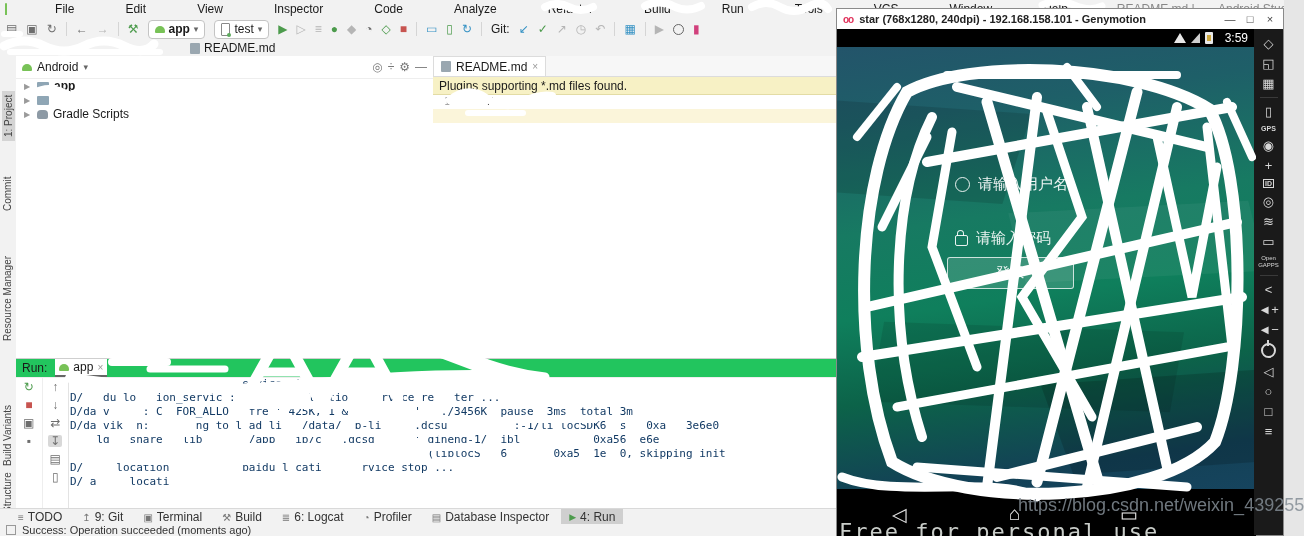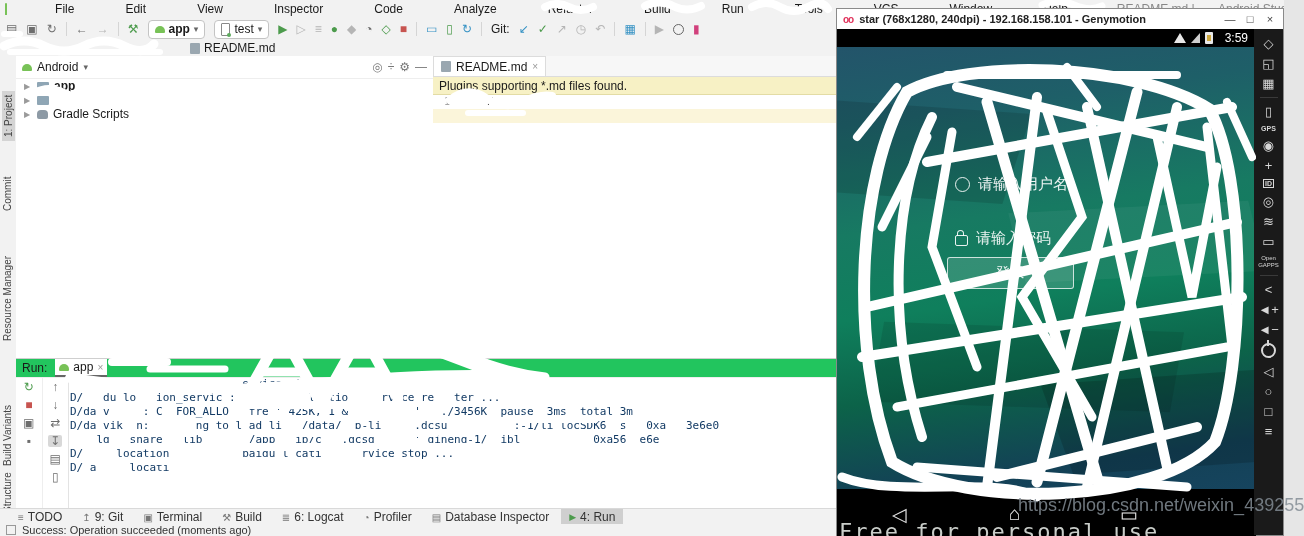--- a/index.html
+++ b/index.html
@@ -264,20 +264,21 @@
         <span class="rti">▤</span>
         <span class="rti">▯</span>
       </div>
     </div>
     <div class="console">
       <div>          du locatio      ervice star        4372</div>
       <div>D/   du_lo   ion_servic :           loctio     rvice re   ter ...</div>
       <div>D/da v     : C  FOR_ALLO   fre ' 425K, 1 &amp;          '   ./3456K  pause  3ms  total 3m</div>
       <div>D/da vik  n:       ng to l ad li   /data/  p-li     .dcsu          :-1/li locSDK6  s   0xa   3e6e0</div>
       <div>    ld   share   lib       /app   ib/c   .dcsd      ' qineng-1/  ibl           0xa56  e6e</div>
+      <div>                                                      (liblocS   6       0xa5  1e  0, skipping init</div>
       <div>D/     location           baidu l cati      rvice stop ...</div>
       <div>D/ a     locati</div>
     </div>
   </div>
 
   <div class="toolbarbottom">
     <span class="bwi">
         <span class="g">≡</span>
         <span>TODO</span>
       </span>

